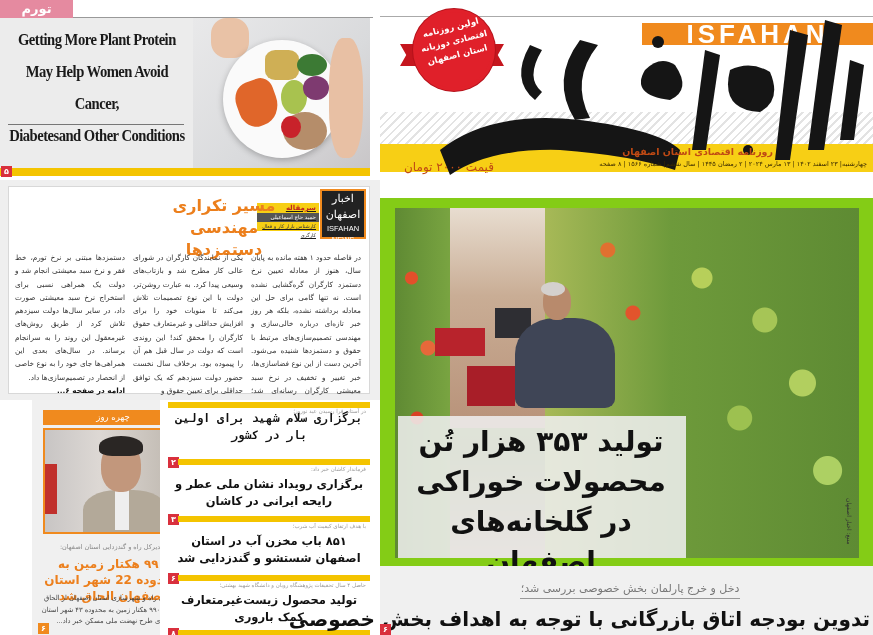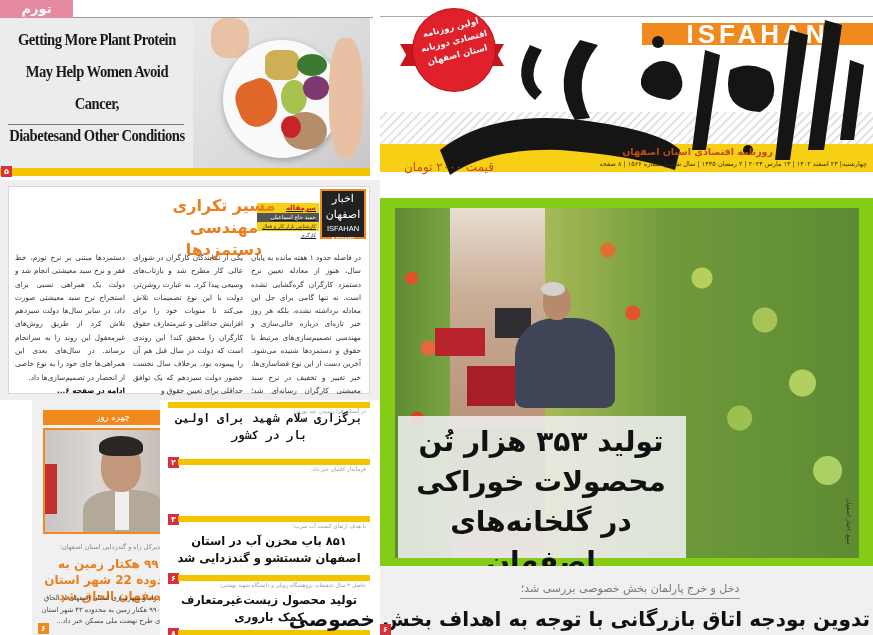--- a/index.html
+++ b/index.html
@@ -210,20 +210,21 @@
 
   <div class="news-item" style="top:8px; height:54px;">
     <div class="news-kicker rtl" style="top:0;">در آستانه فرا رسیدن عید نوروز؛</div>
     <div class="news-title rtl" style="top:2px;font-family:Liberation Mono, monospace;">برگزاری سلام شهید برای اولین بار در کشور</div>
   </div>
   <div class="page-tag" style="left:8px; top:57px;">۲</div>
   <div class="news-bar" style="left:18px; width:192px; top:59px;"></div>
 
   <div class="news-item" style="top:66px; height:54px;">
     <div class="news-kicker rtl" style="top:0;">فرماندار کاشان خبر داد:</div>
+    <div class="news-title rtl" style="top:10px;">برگزاری رویداد نشان ملی عطر و رایحه ایرانی در کاشان</div>
   </div>
   <div class="page-tag" style="left:8px; top:114px;">۳</div>
   <div class="news-bar" style="left:18px; width:192px; top:116px;"></div>
 
   <div class="news-item" style="top:123px; height:54px;">
     <div class="news-kicker rtl" style="top:0;">با هدف ارتقای کیفیت آب شرب؛</div>
     <div class="news-title rtl" style="top:10px;">۸۵۱ باب مخزن آب در استان اصفهان شستشو و گندزدایی شد</div>
   </div>
   <div class="page-tag" style="left:8px; top:173px;">۶</div>
   <div class="news-bar" style="left:18px; width:192px; top:175px;"></div>

